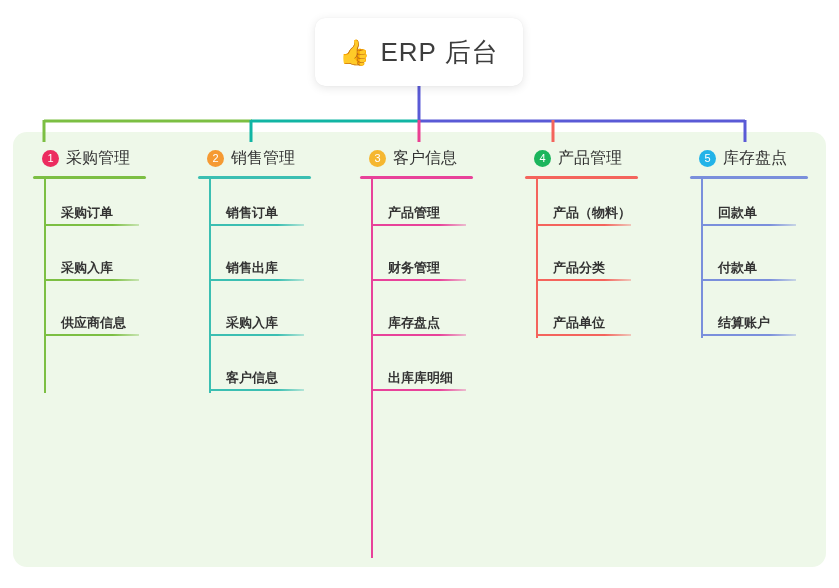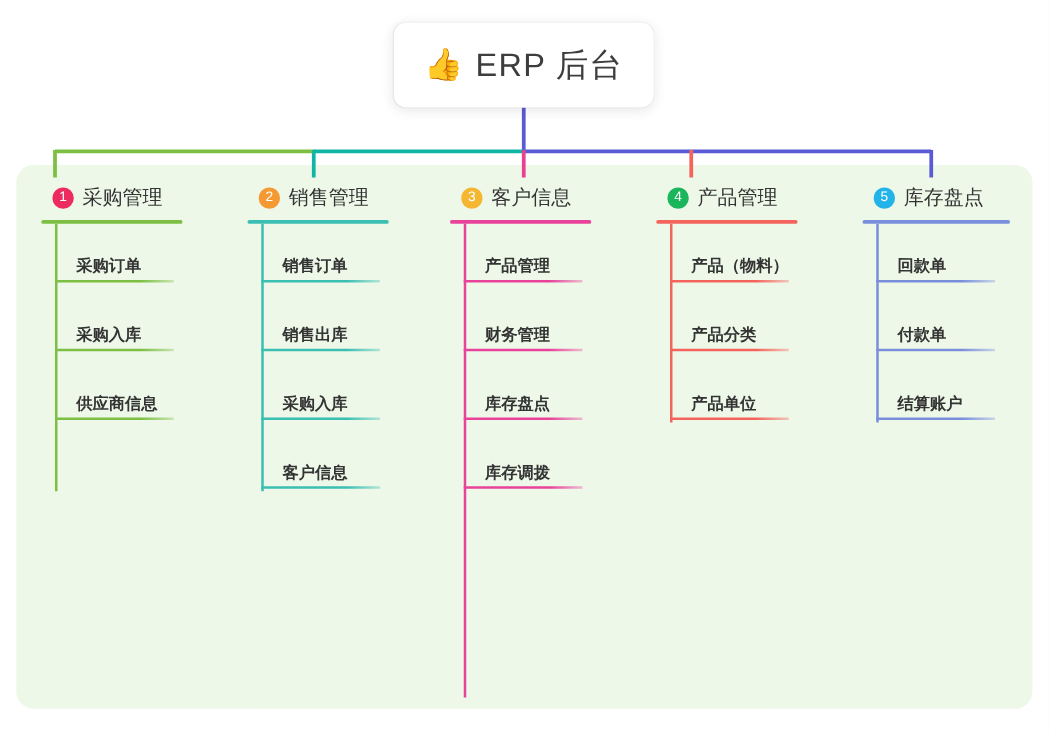--- a/index.html
+++ b/index.html
@@ -151,21 +151,21 @@
           </div>
           <div class="item">
             <span class="item-label">财务管理</span>
             <span class="item-rule" style="background: linear-gradient(to right, rgb(232, 66, 154) 0%, rgb(232, 66, 154) 72%, rgba(232, 66, 154, 0.333) 100%);"></span>
           </div>
           <div class="item">
             <span class="item-label">库存盘点</span>
             <span class="item-rule" style="background: linear-gradient(to right, rgb(232, 66, 154) 0%, rgb(232, 66, 154) 72%, rgba(232, 66, 154, 0.333) 100%);"></span>
           </div>
           <div class="item">
-            <span class="item-label">库存调拨</span>
+            <span class="item-label">出库库明细</span>
             <span class="item-rule" style="background: linear-gradient(to right, rgb(232, 66, 154) 0%, rgb(232, 66, 154) 72%, rgba(232, 66, 154, 0.333) 100%);"></span>
           </div>
         </div>
       </div>
       <div class="col" style="left: 525px;">
         <div class="col-head">
           <span class="badge" style="background: rgb(27, 181, 92);">4</span>
           <span class="col-title">产品管理</span>
         </div>
         <div class="head-rule" style="width: 113px; background: rgb(244, 100, 92);"></div>

